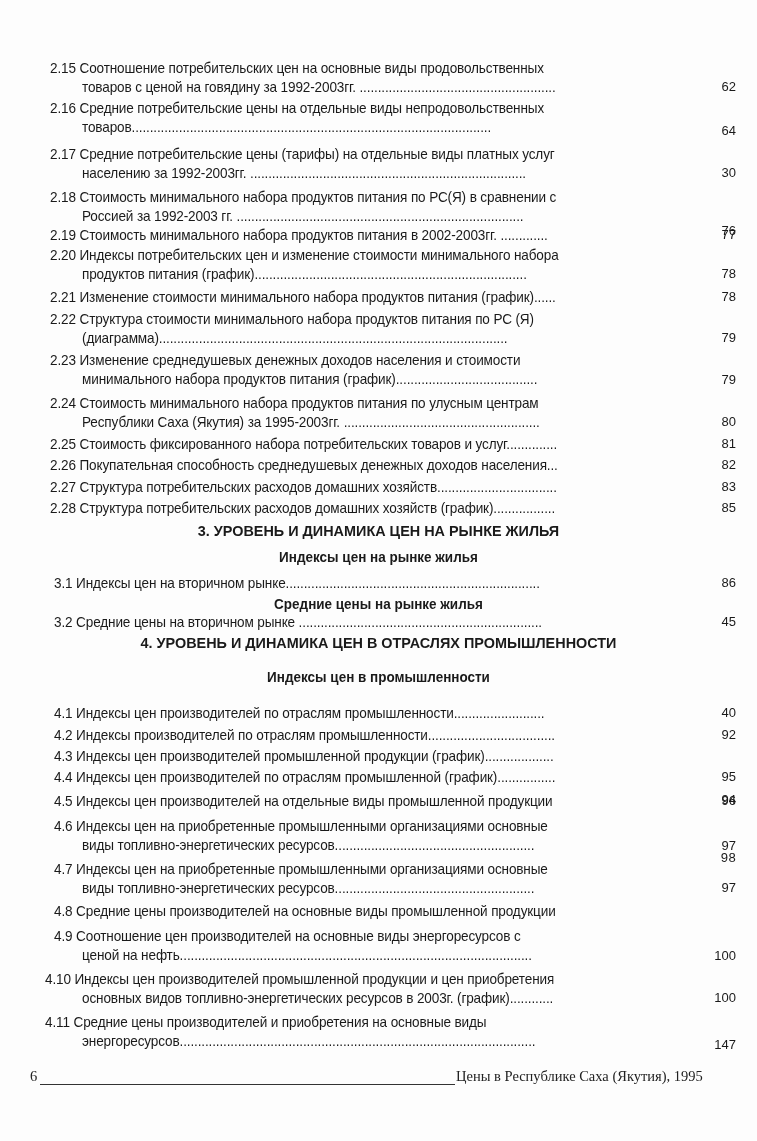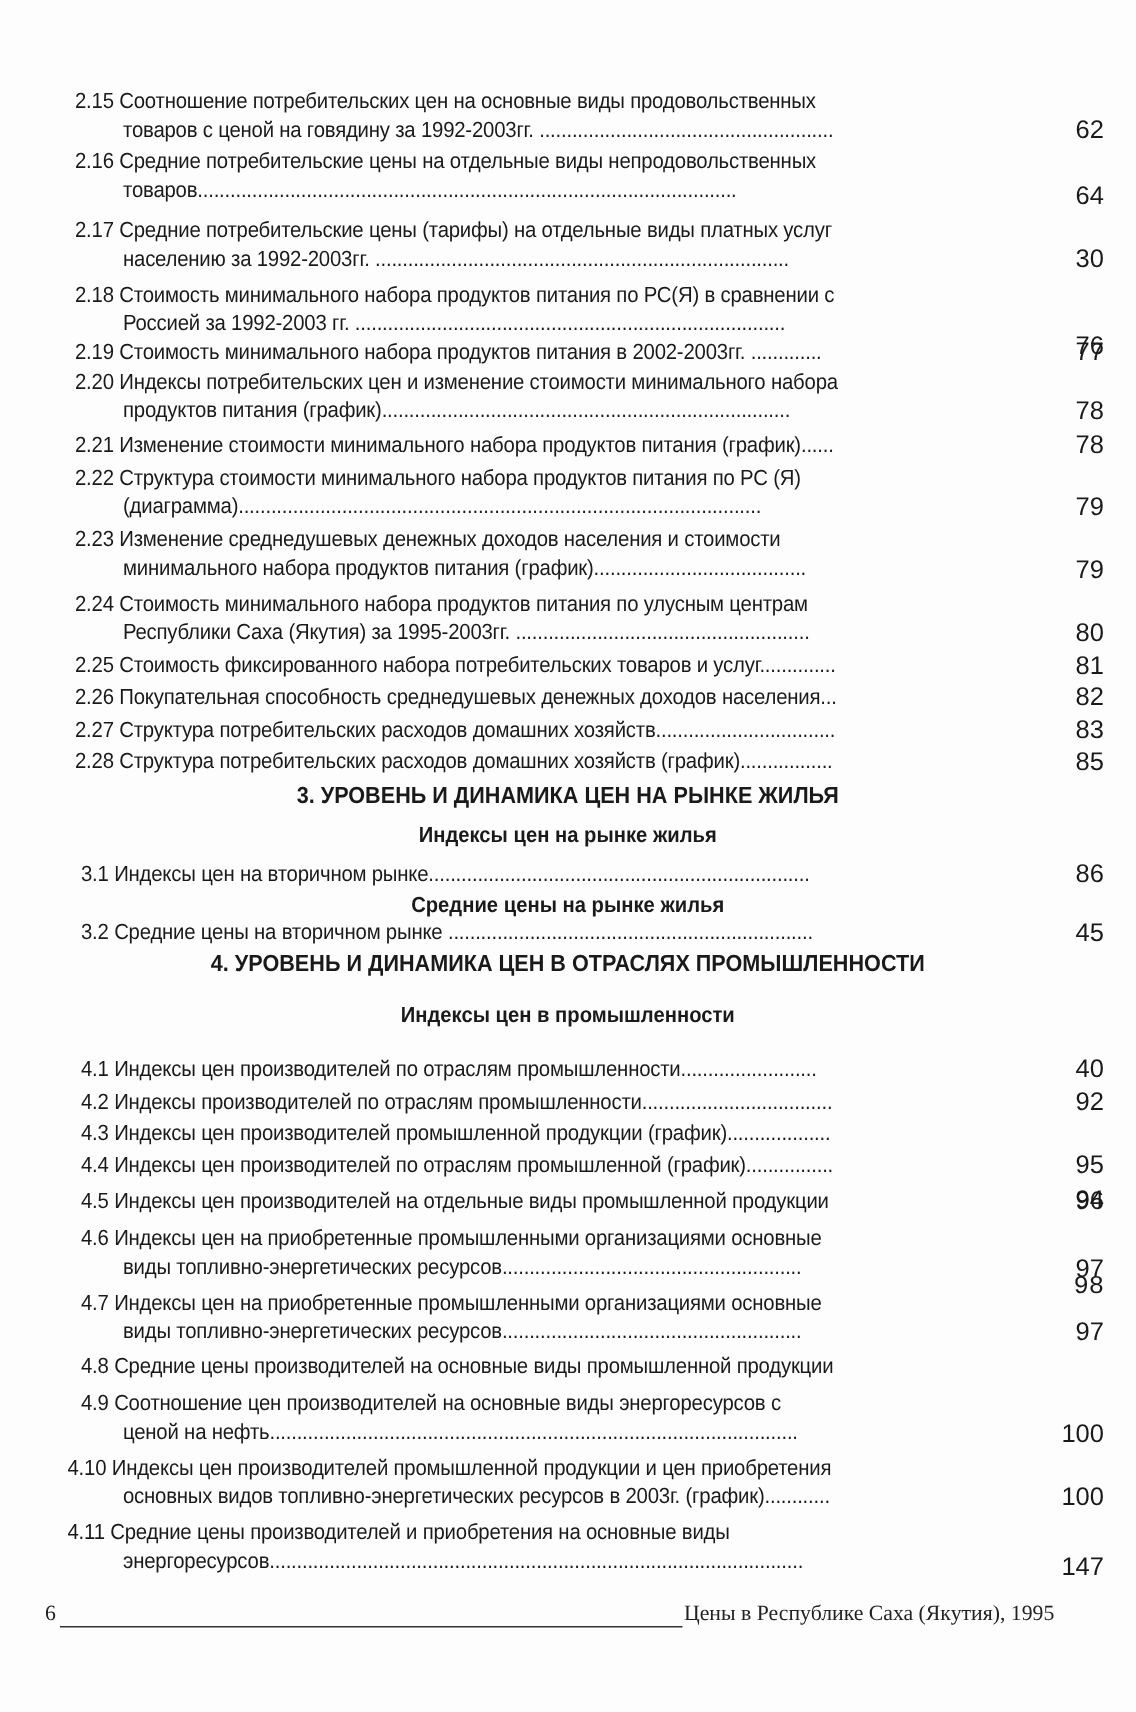--- a/index.html
+++ b/index.html
@@ -1,19 +1,19 @@
 <!DOCTYPE html>
 <html><head>
 <meta charset="utf-8">
 <style>
   html, body { margin:0; padding:0; }
   body { width:757px; height:1141px; background:#fdfdfd; position:relative; overflow:hidden;
          font-family:"Liberation Sans", sans-serif; color:#1a1a1a; }
   .ln { position:absolute; font-size:14.6px; line-height:18px; white-space:nowrap; letter-spacing:-0.15px; transform:scaleX(0.93); transform-origin:left center; }
-  .pg { position:absolute; left:706px; font-size:17px; line-height:18px; width:30px; text-align:right; }
+  .pg { position:absolute; left:706px; font-size:13px; line-height:18px; width:30px; text-align:right; }
   .h { position:absolute; left:0; width:757px; text-align:center; font-weight:bold; font-size:15.5px; line-height:18px; transform:scaleX(0.93); transform-origin:center; }
   .hs { font-size:14.5px; }
   .footer { position:absolute; top:1068px; left:30px; width:690px; font-family:"Liberation Serif", serif; font-size:14.5px; color:#222; }
   .footer .num { position:absolute; left:0; top:0; }
   .footer .rule { position:absolute; left:10px; top:16px; width:415px; border-top:1px solid #333; }
   .footer .title { position:absolute; left:426px; top:0; white-space:nowrap; }
 </style>
 </head>
 <body>
 

